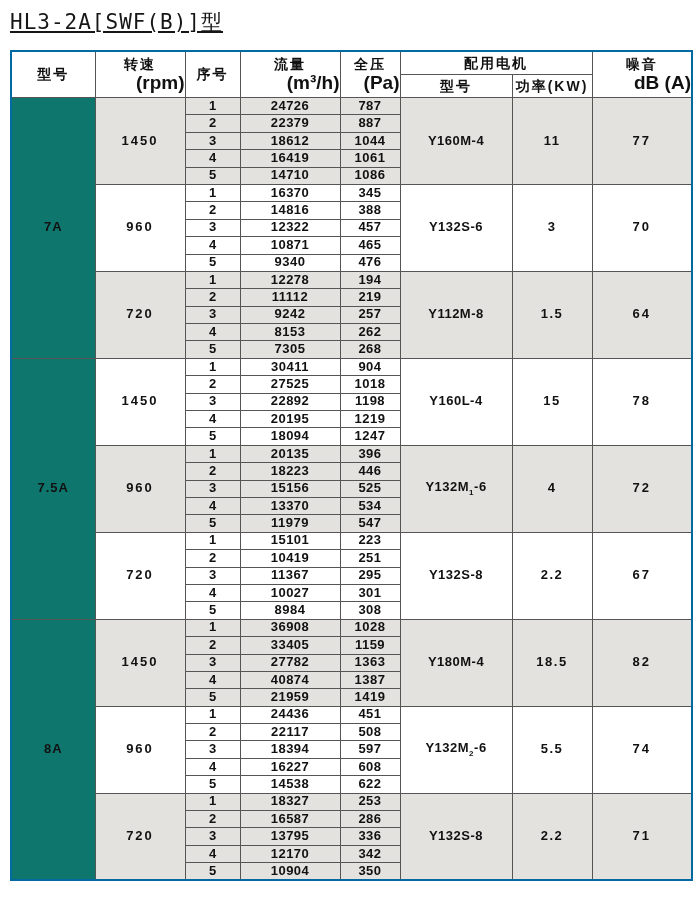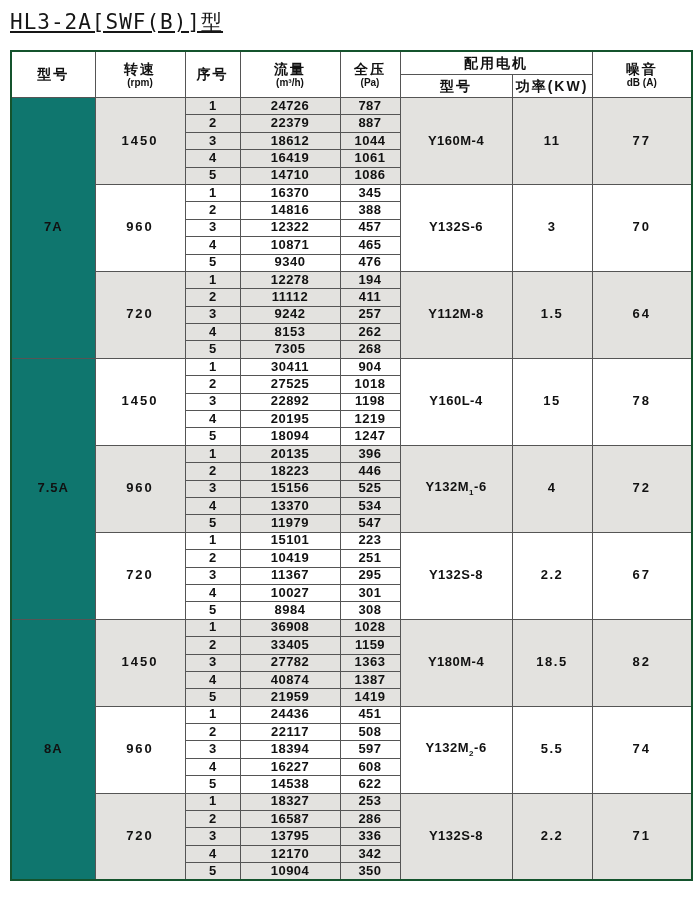--- a/index.html
+++ b/index.html
@@ -23,39 +23,40 @@
     font-weight: 500;
     letter-spacing: 1px;
     margin: 0 0 14px 0;
     color: #161616;
     text-decoration: underline;
   }
   table.spec-table {
     border-collapse: collapse;
     table-layout: fixed;
     width: 681px;
-    border: 2px solid #14532d;
+    border: 2px solid #0369a1;
   }
   .spec-table th, .spec-table td {
     border: 1px solid #555555;
     text-align: center;
     vertical-align: middle;
     padding: 0;
     overflow: hidden;
     line-height: 1.15;
   }
   .spec-table thead th {
     font-size: 14px;
     font-weight: bold;
     height: 22px;
     letter-spacing: 2px;
   }
   .spec-table thead th .sub-line {
     letter-spacing: 0;
-    font-size: 10px;
+    font-size: 19px;
+    text-align: right;
   }
   .spec-table tbody tr {
     height: 17.4px;
   }
   .spec-table tbody td {
     font-weight: bold;
     font-size: 13px;
   }
   .model-cell  { letter-spacing: 1px; background: #0f766e; }
   .rpm-cell    { letter-spacing: 2px; }
@@ -178,21 +179,21 @@
           <td class="seq-cell shaded group-top">1</td>
           <td class="flow-cell shaded group-top">12278</td>
           <td class="pressure-cell shaded group-top">194</td>
           <td class="motor-model-cell group-top shaded" rowspan="5">Y112M-8</td>
           <td class="power-cell group-top shaded" rowspan="5">1.5</td>
           <td class="noise-cell group-top shaded" rowspan="5">64</td>
         </tr>
         <tr>
           <td class="seq-cell shaded">2</td>
           <td class="flow-cell shaded">11112</td>
-          <td class="pressure-cell shaded">411</td>
+          <td class="pressure-cell shaded">219</td>
         </tr>
         <tr>
           <td class="seq-cell shaded">3</td>
           <td class="flow-cell shaded">9242</td>
           <td class="pressure-cell shaded">257</td>
         </tr>
         <tr>
           <td class="seq-cell shaded">4</td>
           <td class="flow-cell shaded">8153</td>
           <td class="pressure-cell shaded">262</td>

